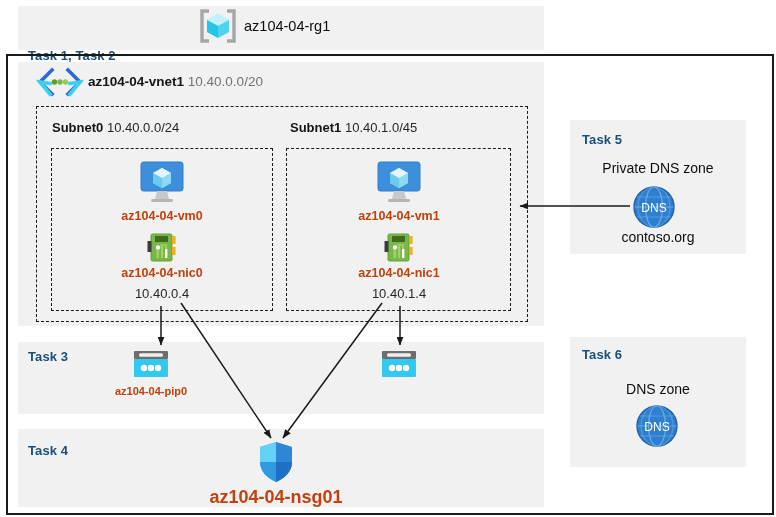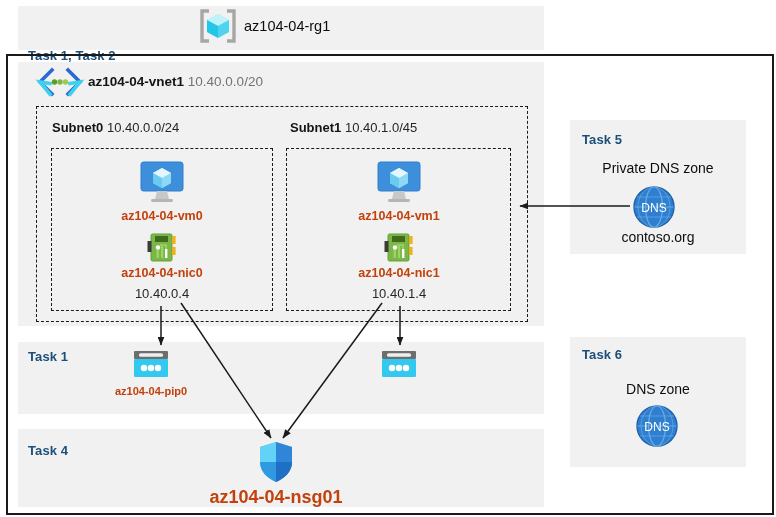--- a/index.html
+++ b/index.html
@@ -215,21 +215,21 @@
       <rect x="9.5" y="18" width="2.4" height="8" fill="#9ed463"></rect>
       <rect x="14" y="14" width="2.2" height="12" fill="#9ed463"></rect>
       <rect x="18" y="17" width="2.4" height="9" fill="#ffffff"></rect>
       <path d="M13 13 h6 v4" fill="none" stroke="#9ed463" stroke-width="1.6"></path>
     </svg>
   </div>
   <div class="node-label" style="left:319px; top:266px; width:160px;">az104-04-nic1</div>
   <div class="node-sub" style="left:319px; top:286px; width:160px;">10.40.1.4</div>
 
   <div class="panel" style="left:18px; top:342px; width:526px; height:72px;"></div>
-  <div class="task-label" style="left:28px; top:349px;">Task 1</div>
+  <div class="task-label" style="left:28px; top:349px;">Task 3</div>
 
   <div class="icon" style="left:132px; top:350px;">
     <svg width="38" height="30" viewBox="0 0 38 30">
       <rect x="2" y="1" width="34" height="8" rx="1" fill="#6e6e6e"></rect>
       <rect x="7" y="3.2" width="24" height="3.6" rx="1.6" fill="#efefef"></rect>
       <rect x="2" y="9" width="34" height="18" rx="1" fill="#32c8ef"></rect>
       <circle cx="12" cy="18" r="3.2" fill="#ffffff"></circle>
       <circle cx="19" cy="18" r="3.2" fill="#ffffff"></circle>
       <circle cx="26" cy="18" r="3.2" fill="#ffffff"></circle>
     </svg>

